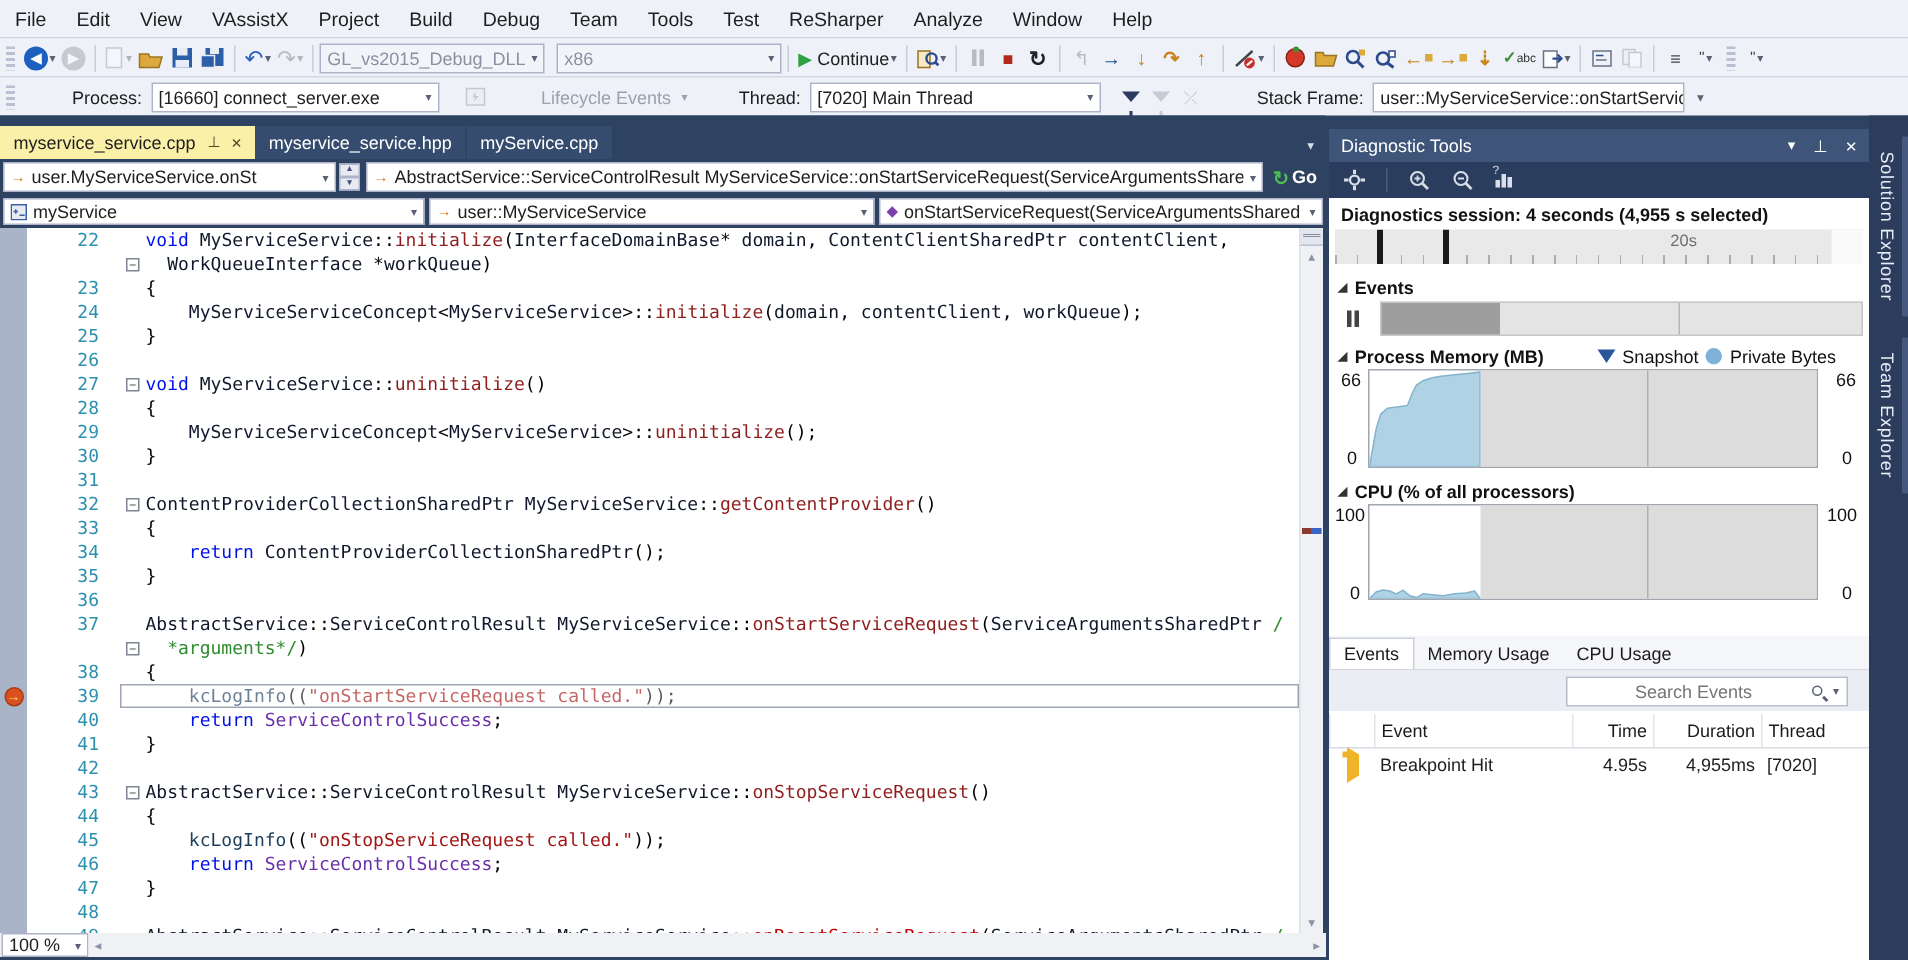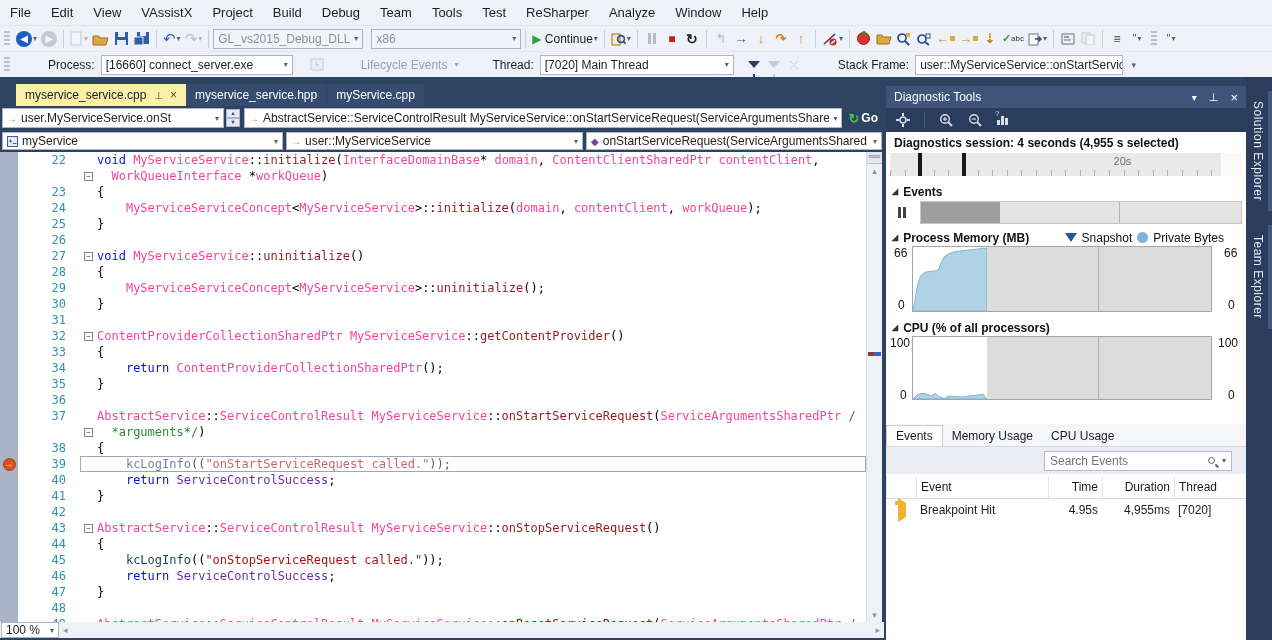--- a/index.html
+++ b/index.html
@@ -22,21 +22,21 @@
   .combo.disabled { background:#F3F4F9; color:#8A90A2; }
   .lbl { padding:0 6px; white-space:nowrap;margin-left:28px; }
   .graylbl { color:#9AA0B0; }
   .circ { width:16px; height:16px; border-radius:50%; display:flex; align-items:center; justify-content:center; color:#fff; font-size:10px; }
   .pausebars { display:inline-flex; gap:2px; }
   .pausebars i { width:3px; height:11px; background:#6A7184; display:block; }
   .funnel { width:0; height:0; border-left:6px solid transparent; border-right:6px solid transparent; border-top:7px solid #2B3A5E; position:relative; }
   .funnel::after { content:""; position:absolute; left:-1px; top:6px; width:2px; height:5px; background:#2B3A5E; }
 
   
-  #tabbar { position:absolute; left:16px; top:77px; width:884px; height:29px; background:#2E4262; display:flex; align-items:flex-end; }
+  #tabbar { position:absolute; left:0; top:77px; width:884px; height:29px; background:#2E4262; display:flex; align-items:flex-end; }
   .tab { height:22px; display:flex; align-items:center; padding:0 9px; color:#FFFFFF; white-space:nowrap; }
   .tab.inactive { background:#364C6E; margin-right:1px; }
   .tab.active { background:#FBF0A8; color:#1E1E1E; }
   .tab .pin { font-size:10px; margin-left:8px; color:#4F4A26; }
   .tab .closex { font-size:12px; margin-left:7px; color:#4F4A26; }
   .tab-overflow { margin-left:auto; color:#D7DDE8; padding:0 8px 4px 0; font-size:9px; }
 
   #vabar { position:absolute; left:0; top:106px; width:884px; height:24px; background:#2E4262; display:flex; align-items:center; }
   #navbar { position:absolute; left:0; top:130px; width:884px; height:22px; background:#2E4262; display:flex; align-items:center; }
   .mini-ico { font-size:10px; margin-right:4px; }
@@ -48,21 +48,21 @@
   
   #code { position:absolute; left:0; top:152px; width:866px; height:470px; background:#FFFFFF; overflow:hidden; font-family:"DejaVu Sans Mono", monospace; font-size:12px; }
   .crow { display:flex; height:16px; line-height:16px; position:relative; }
   .c-margin { width:18px; background:#AAB4C8; flex:none; display:flex; align-items:center; justify-content:center; }
   .c-num { width:62px; flex:none; text-align:right; padding-right:14px; color:#2B91AF; }
   .c-fold { width:17px; flex:none; display:flex; align-items:center; justify-content:center; }
   .c-text { white-space:pre; flex:1; }
   .fbox { width:9px; height:9px; border:1px solid #7C8494; background:#fff; color:#333; font-size:8px; line-height:7px; text-align:center; font-family:"Liberation Sans",sans-serif; }
   .crow.hl::after { content:""; position:absolute; left:80px; right:0; top:0; bottom:0; border:1px solid #9EA6B6; pointer-events:none; background:rgba(255,255,255,.35); }
   .bp { width:13px; height:13px; border-radius:50%; background:#D9511E; border:1px solid #A93B10; color:#FFE06B; font-size:9px; font-weight:bold; display:flex; align-items:center; justify-content:center; font-family:"Liberation Sans",sans-serif; }
-  .cs-kw{color:#0010E8}.cs-ty{color:#ec4899}.cs-me{color:#8F1D1D}.cs-mr{color:#C00000}
+  .cs-kw{color:#0010E8}.cs-ty{color:#0f172a}.cs-me{color:#8F1D1D}.cs-mr{color:#C00000}
   .cs-st{color:#A31515}.cs-cm{color:#2E8B2E}.cs-en{color:#6A2FA8}.cs-pl{color:#000}.cs-id{color:#1C3D5C}
 
   
   #vscroll { position:absolute; left:866px; top:152px; width:16px; height:470px; background:#EFF1F5; border-left:1px solid #DADEE8; }
   .vs-grip { height:12px; border-bottom:1px solid #B9C0D2; background:#E2E6EF; text-align:center; font-size:8px; color:#6A7184; line-height:10px; }
   .vs-arrow { text-align:center; color:#8A92A6; font-size:9px; height:14px; line-height:14px; }
   .vs-markred { position:absolute; left:1px; top:200px; width:7px; height:4px; background:#8B3A2E; }
   .vs-markblue { position:absolute; right:1px; top:200px; width:7px; height:4px; background:#3A63C4; }
   #editor-bottom { position:absolute; left:0; top:622px; width:884px; height:16px; background:#EFF1F5; display:flex; align-items:center; }
   #zoom-combo { width:58px; height:16px; background:#fff; border:1px solid #ADB4C9; display:flex; align-items:center; padding:0 4px; margin-left:1px; }
@@ -92,21 +92,21 @@
   .pb-dot { width:11px; height:11px; border-radius:50%; background:#7FB2D9; }
   #ev-track { position:absolute; left:30px; top:0; width:322px; height:23px; background:#E4E4E4; border:1px solid #C6C6C6; }
   #ev-track .seg { position:absolute; left:0; top:0; bottom:0; background:#9E9E9E; }
   #ev-track .gline { position:absolute; top:0; bottom:0; width:1px; background:#B5B5B5; }
 
   #diag-tabs { position:absolute; left:0; top:338px; width:360px; height:23px; display:flex; align-items:flex-end; background:#F5F6FA; border-bottom:1px solid #D5D8E0; }
   .dtab { padding:3px 9px; color:#1B1B1C; }
   .dtab.active { background:#FFFFFF; border:1px solid #C9CEDB; border-bottom:none; }
   #diag-search-row { position:absolute; left:0; top:361px; width:360px; height:27px; background:#EAEDF4; display:flex; align-items:center; justify-content:flex-end; padding-right:14px; }
   #search-box { width:188px; height:20px; background:#fff; border:1px solid #B6BCCB; display:flex; align-items:center; padding:0 5px; }
-  #search-box input { border:none; outline:none; flex:1; font-family:"Liberation Sans",sans-serif; font-size:12px; color:#444; background:transparent; }
+  #search-box input { border:none; outline:none; flex:1; font-family:"Liberation Sans",sans-serif; font-size:12px; color:#444; background:transparent;text-align:center; }
   .mag { width:7px; height:7px; border:1.5px solid #5A6175; border-radius:50%; position:relative; flex:none; }
   .mag::after { content:""; position:absolute; width:4px; height:1.5px; background:#5A6175; transform:rotate(45deg); left:6px; top:7px; }
   .dgrid { display:grid; grid-template-columns:30px 1fr 54px 72px 58px 14px; align-items:center; }
   #diag-thead { position:absolute; left:0; top:390px; width:360px; height:23px; border-bottom:1px solid #D8DBE2; color:#1B1B1C; }
   #diag-thead span { padding:0 4px; border-left:1px solid #E2E4EA; height:23px; line-height:23px; }
   #diag-tbody { position:absolute; left:0; top:413px; width:360px; }
   .drow { height:22px; }
   .num-r { text-align:right; }
   .arrow-ico { width:0; height:0; border-top:5px solid transparent; border-bottom:5px solid transparent; border-left:8px solid #F0B42A; position:relative; margin-left:12px; }
   .arrow-ico::before { content:""; position:absolute; left:-11px; top:-2px; width:4px; height:4px; background:#F0B42A; }

